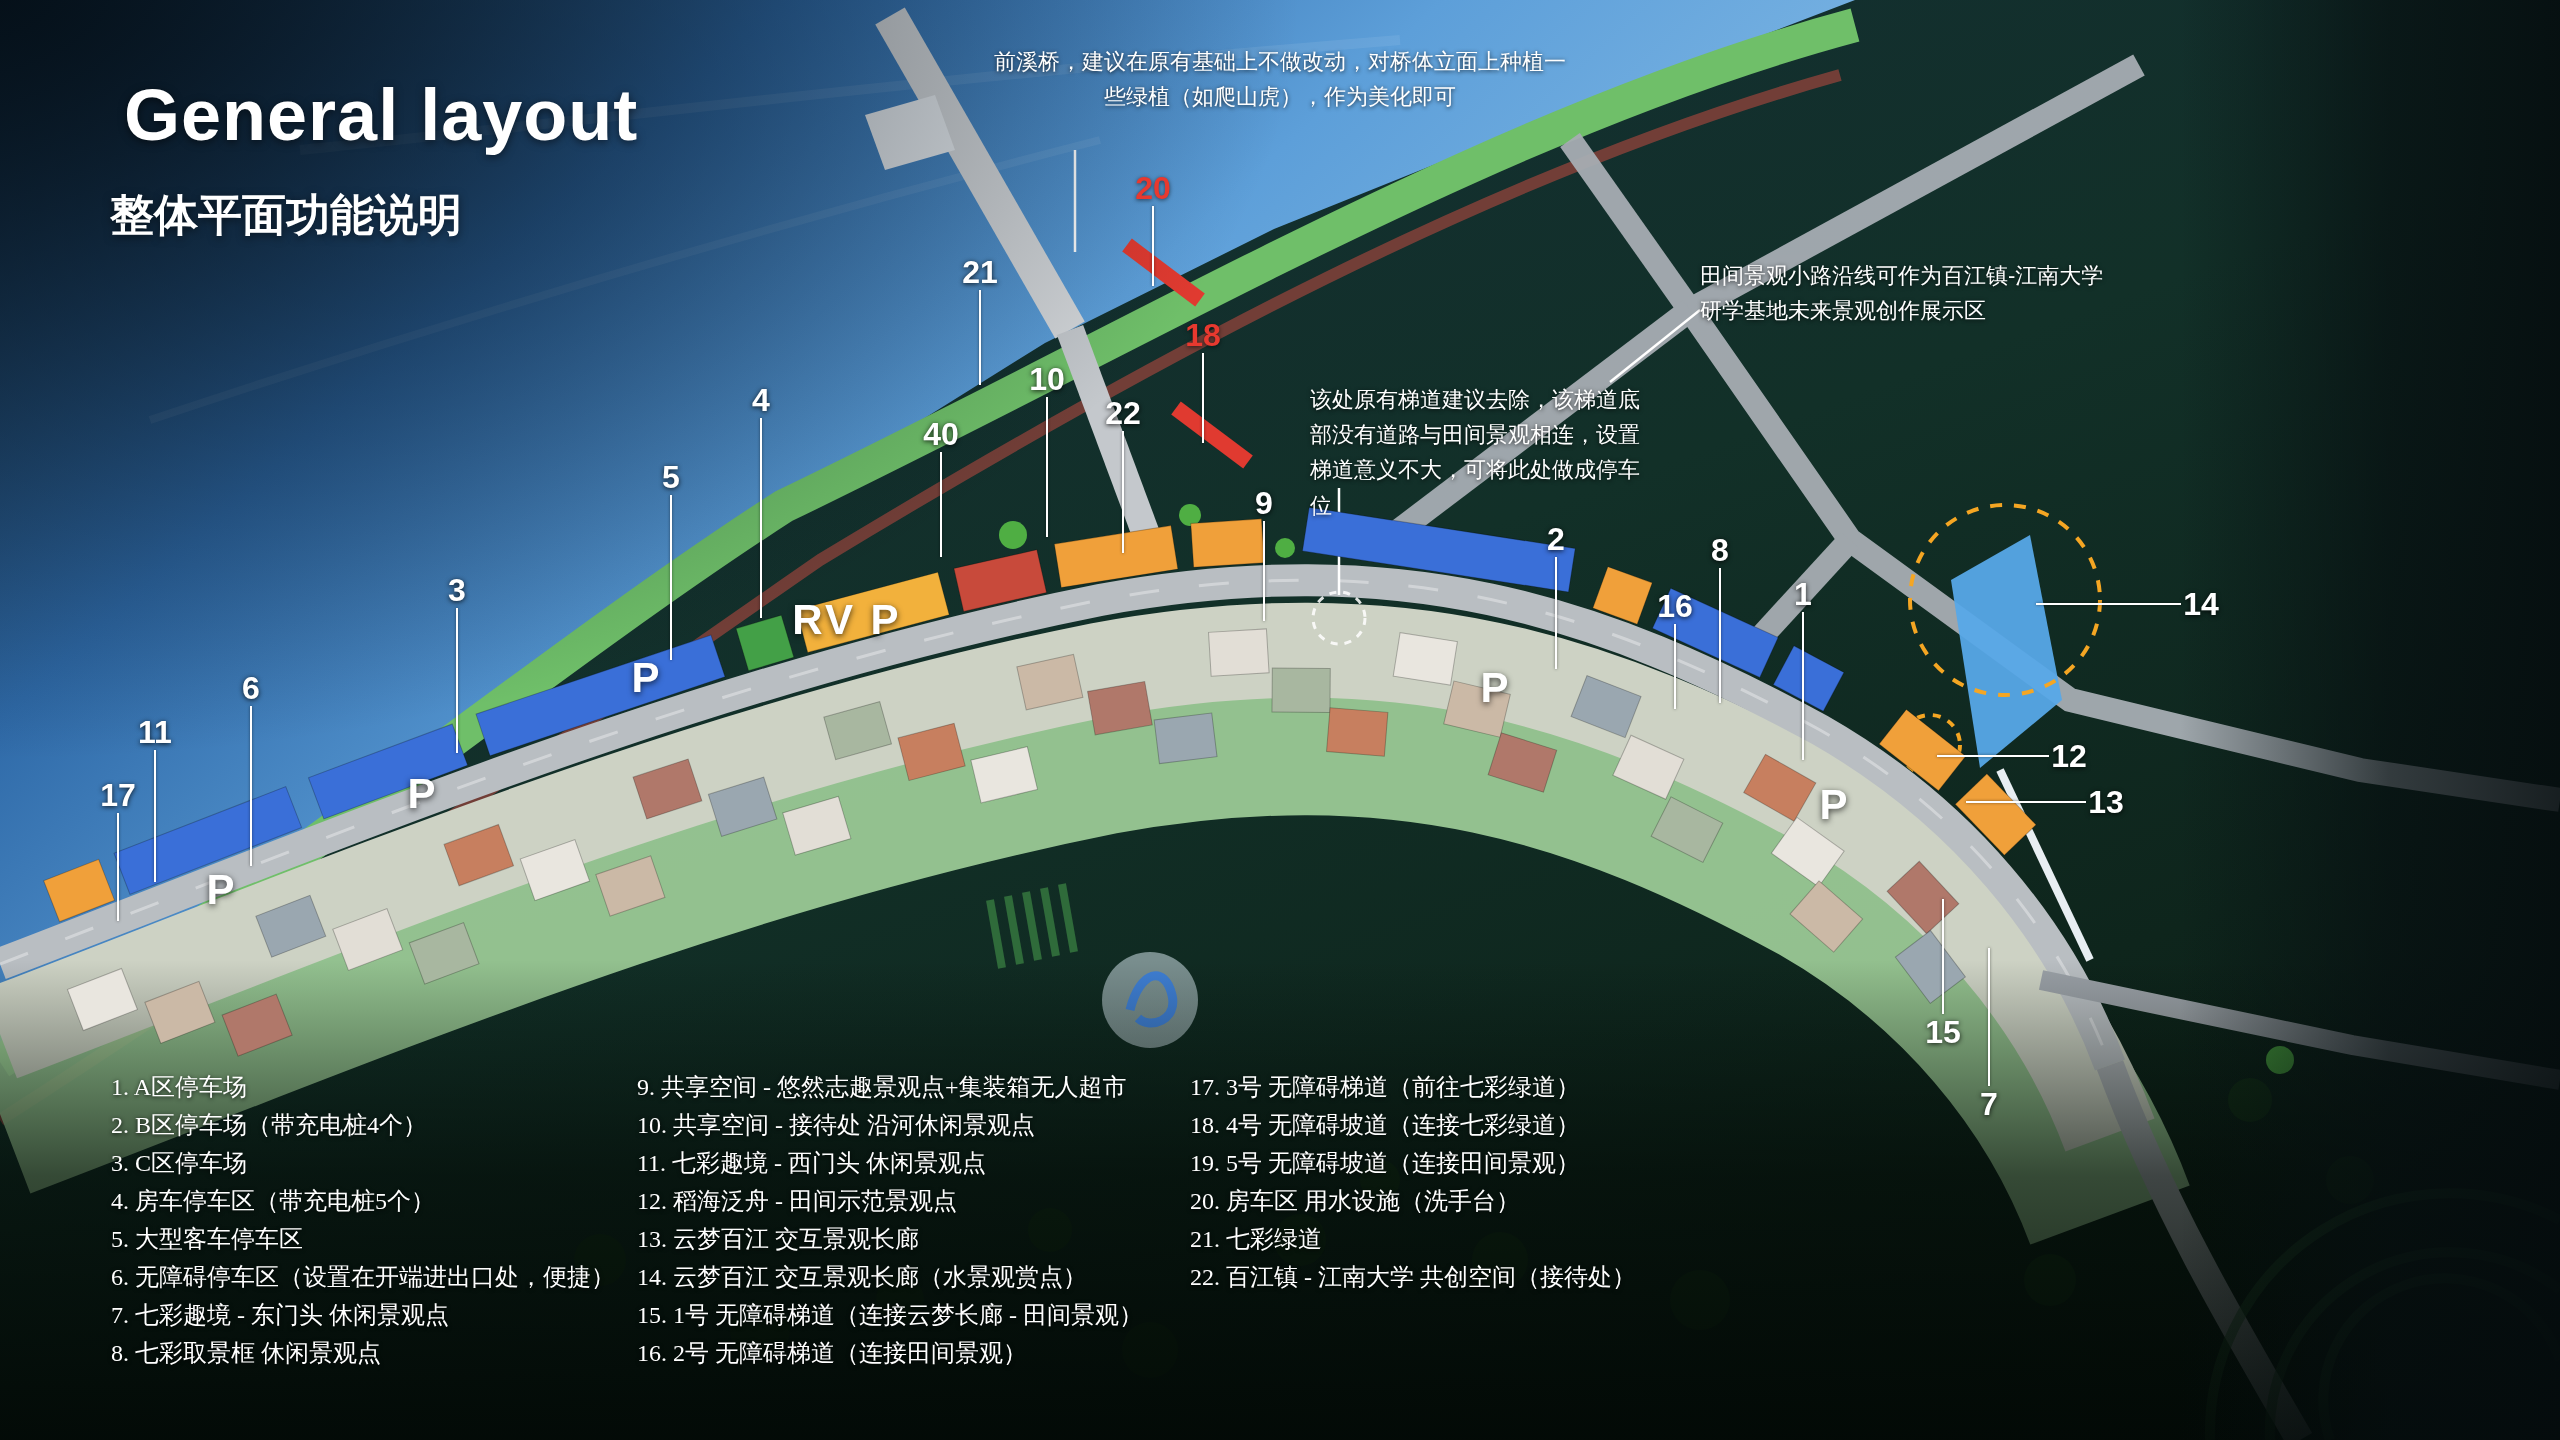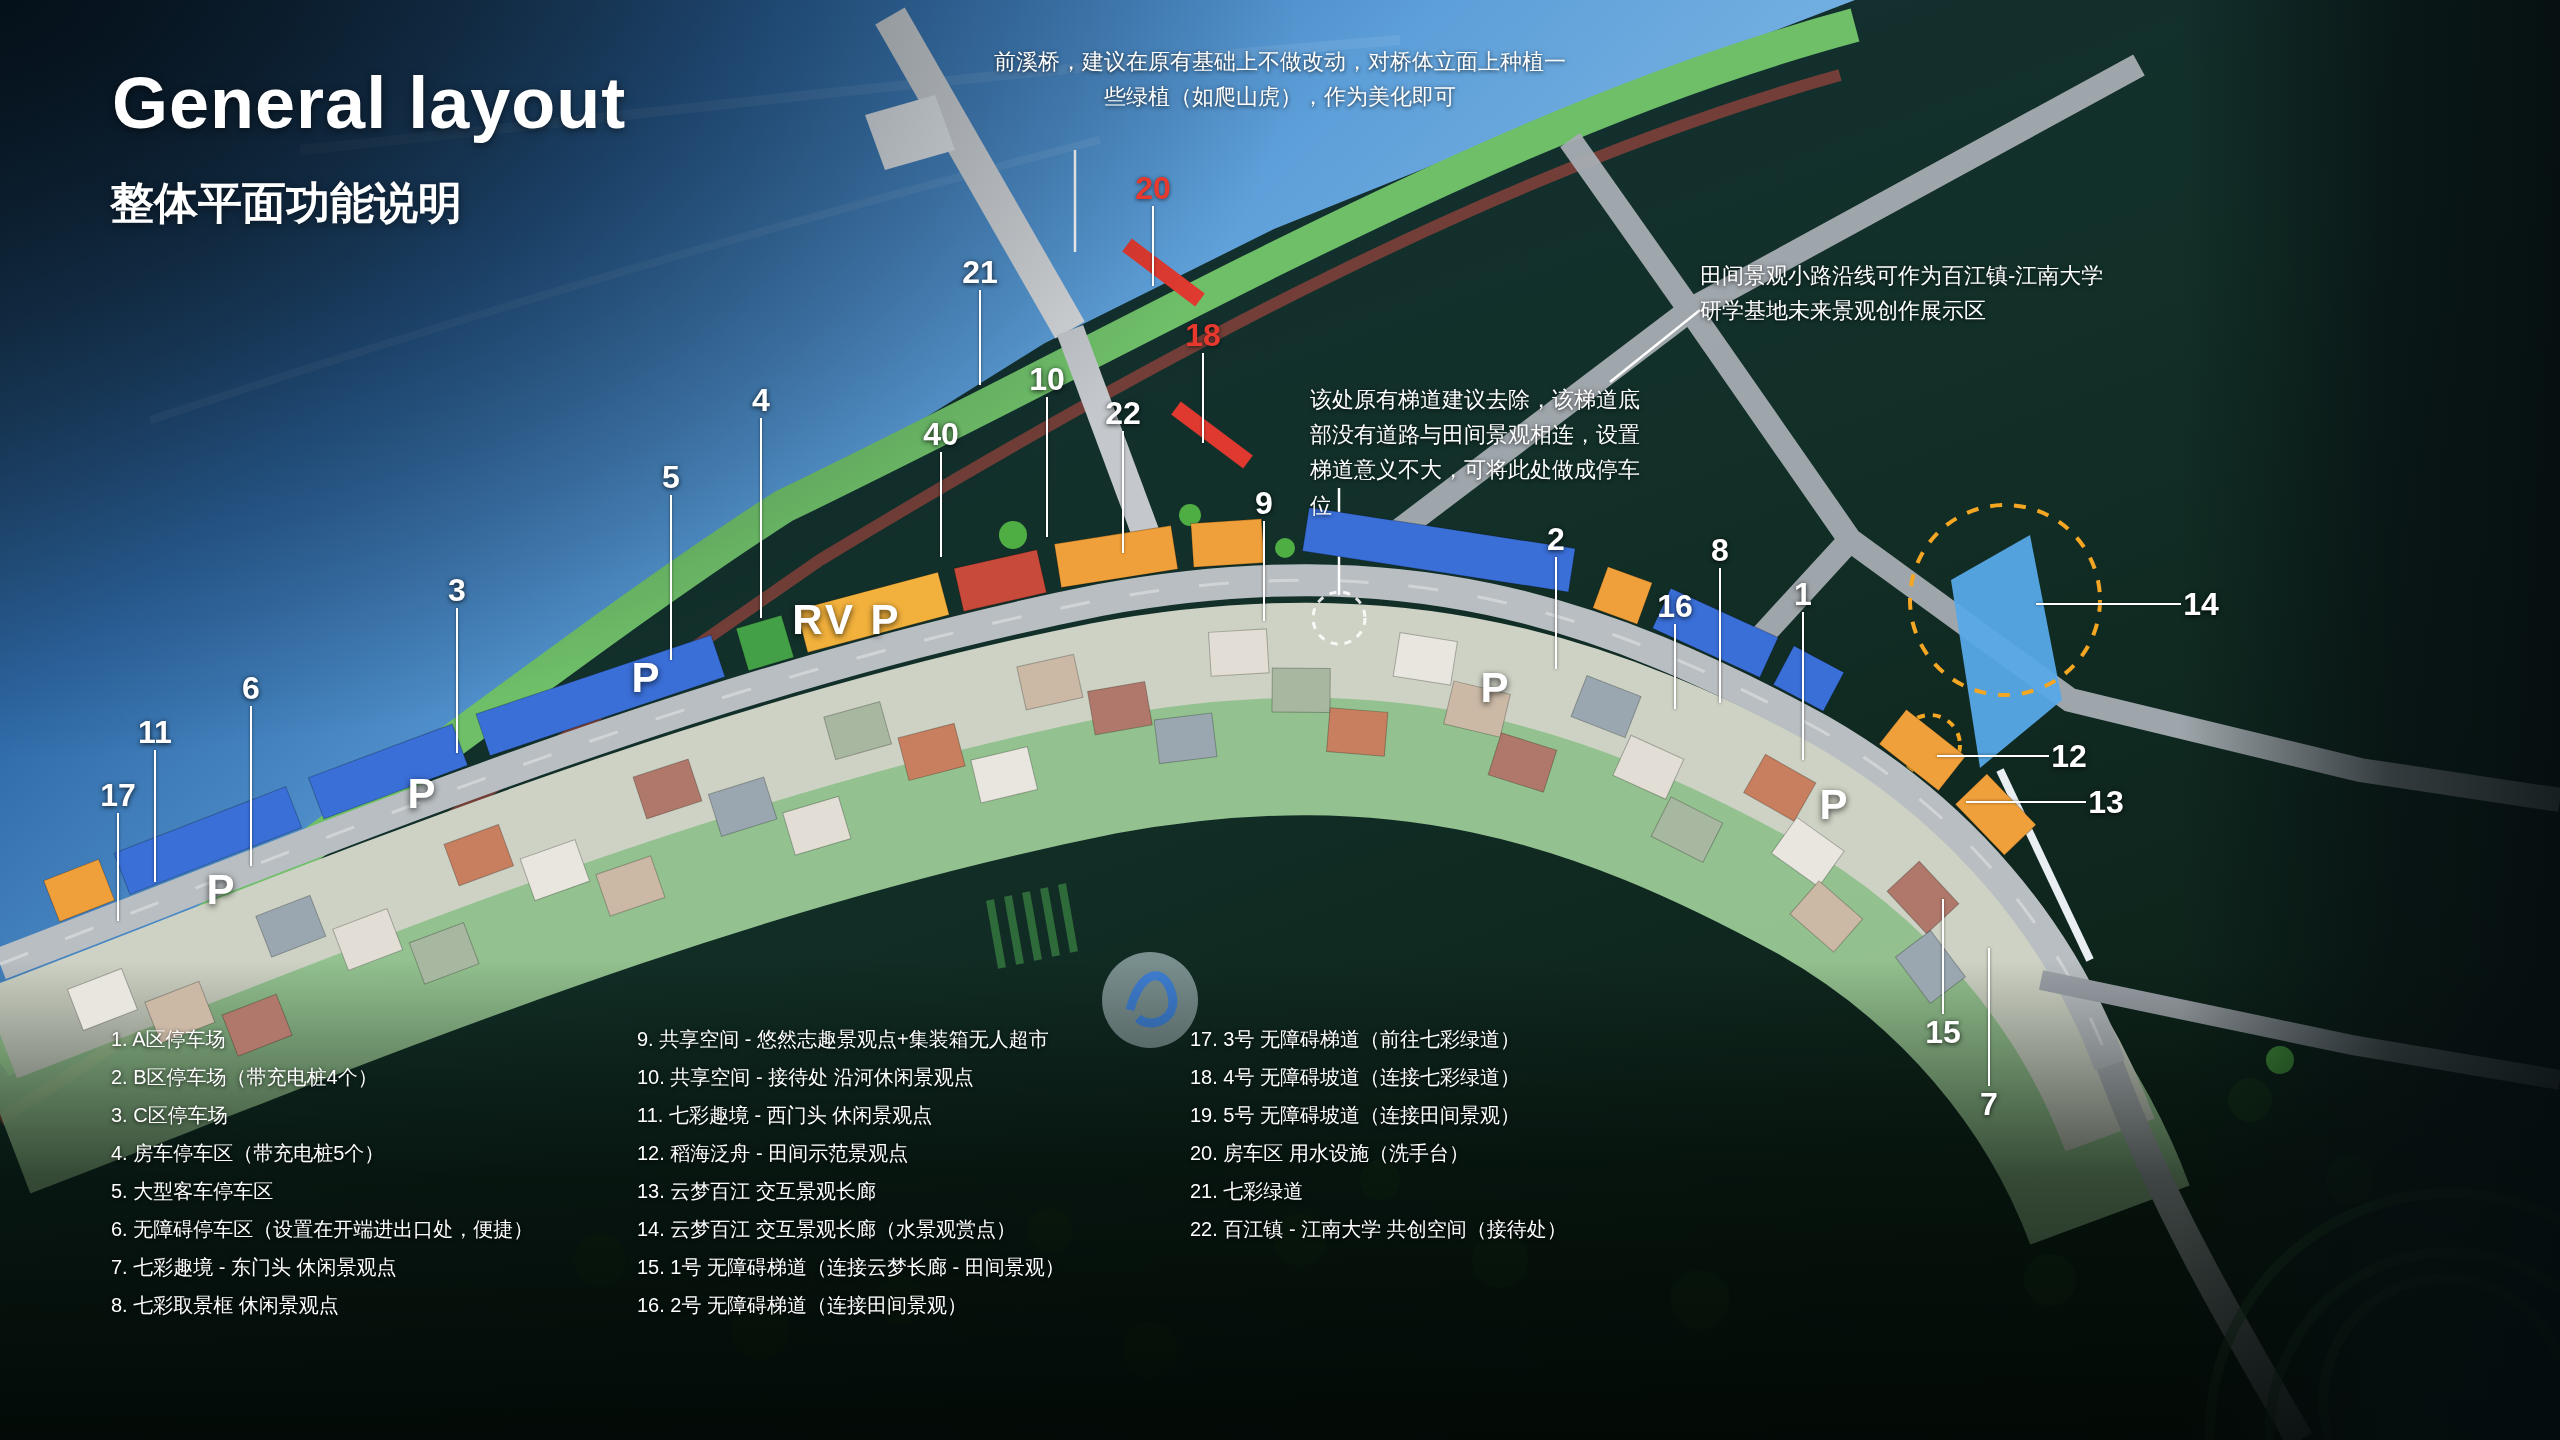--- a/index.html
+++ b/index.html
@@ -2,42 +2,42 @@
 <html><head>
 <meta charset="utf-8">
 <style>
   html,body{margin:0;padding:0;background:#08140e;}
   .canvas{position:relative;width:2560px;height:1440px;overflow:hidden;
     background:linear-gradient(160deg,#142e38 0%,#123028 45%,#0a1a10 100%);
     font-family:"Liberation Sans","DejaVu Sans",sans-serif;color:#fff;}
   svg.bg{position:absolute;left:0;top:0;}
 
   .title-block{position:absolute;left:108px;top:58px;z-index:5;}
-  .title-block h1{margin:4px;font-size:72px;font-weight:bold;letter-spacing:1px;
+  .title-block h1{margin:16px;font-size:72px;font-weight:bold;letter-spacing:1px;
     text-shadow:0 2px 8px rgba(0,0,0,.55);}
   .title-block h2{margin:30px 0 0 2px;font-size:44px;font-weight:bold;
     text-shadow:0 2px 8px rgba(0,0,0,.55);}
 
   .callout{position:absolute;z-index:6;font-size:22px;line-height:1.6;
     text-shadow:0 1px 4px rgba(0,0,0,.8);}
   #callout-bridge{left:985px;top:44px;width:590px;text-align:center;}
   #callout-field{left:1700px;top:258px;width:415px;}
   #callout-stair{left:1310px;top:382px;width:345px;}
 
   .marker{position:absolute;transform:translate(-50%,-50%);z-index:7;
     font-size:32px;font-weight:bold;color:#fff;
     text-shadow:0 1px 5px rgba(0,0,0,.85);}
   .marker.red{color:#e8392f;text-shadow:0 1px 4px rgba(0,0,0,.6);}
   .leader{position:absolute;background:#fff;z-index:6;
     box-shadow:0 0 3px rgba(0,0,0,.5);}
   .plabel{position:absolute;transform:translate(-50%,-50%);z-index:7;
     font-size:42px;font-weight:bold;letter-spacing:3px;color:#fff;
     text-shadow:0 2px 6px rgba(0,0,0,.7);}
 
-  .legend-col{position:absolute;top:1024px;z-index:6;font-size:20px;}
+  .legend-col{position:absolute;top:1072px;z-index:6;font-size:24px;font-family:Liberation Serif, serif;}
   #legend-col1{left:111px;}
   #legend-col2{left:637px;}
   #legend-col3{left:1190px;}
   .legend-item{height:38px;line-height:30px;white-space:nowrap;
     text-shadow:0 1px 4px rgba(0,0,0,.85);}
 
   .sidebar{position:absolute;left:2296px;top:138px;width:232px;z-index:6;
     font-size:26px;line-height:1.8;text-align:justify;
     text-shadow:0 1px 4px rgba(0,0,0,.85);}
 </style>

